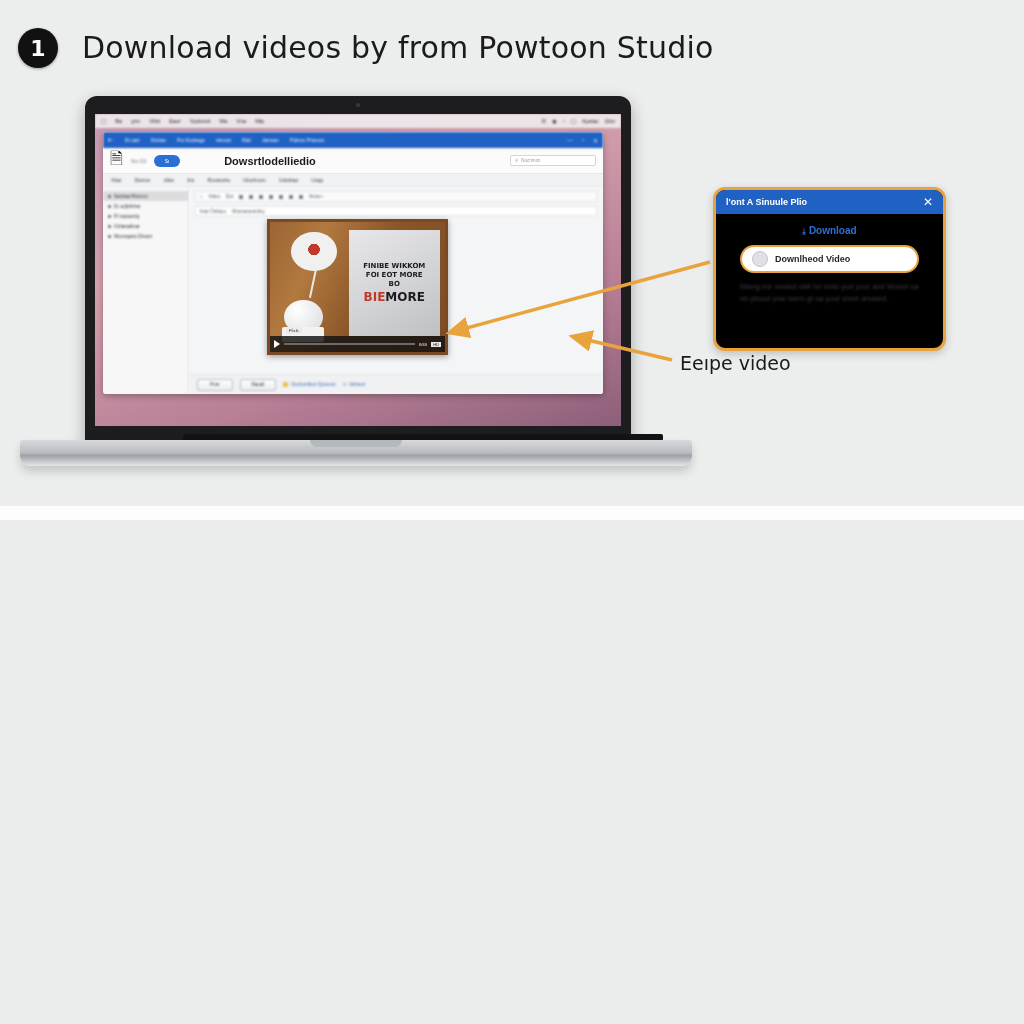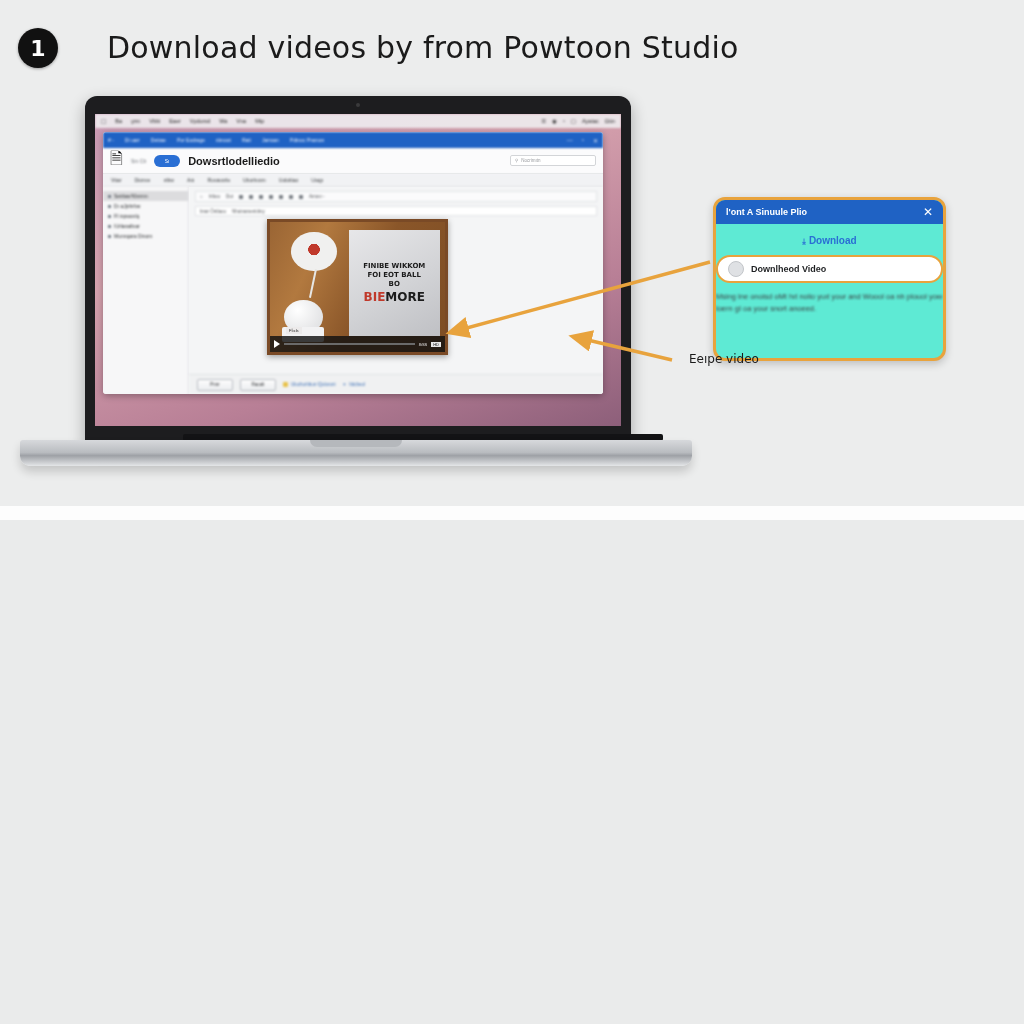--- a/index.html
+++ b/index.html
@@ -19,21 +19,21 @@
 
   .badge{
     width:40px;height:40px;border-radius:50%;background:#111;color:#fff;
     display:flex;align-items:center;justify-content:center;
     font-size:22px;font-weight:bold;font-family:"DejaVu Sans",sans-serif;
     box-shadow:0 1px 3px rgba(0,0,0,.35);
   }
   #badge1{position:absolute;left:18px;top:28px;}
   #title1{
     position:absolute;left:82px;top:30px;font-size:30px;color:#1b1b1b;
-    font-family:"DejaVu Sans",sans-serif;letter-spacing:.2px;white-space:nowrap;margin-left:25px;
+    font-family:"DejaVu Sans",sans-serif;letter-spacing:.2px;white-space:nowrap;
   }
 
   
   #laptop{position:absolute;left:20px;top:96px;width:672px;height:378px;}
   #lidbody{position:absolute;left:65px;top:0;width:546px;height:348px;background:#1d1d1f;
     border-radius:12px 12px 4px 4px;box-shadow:0 6px 16px rgba(0,0,0,.3);}
   #camera{position:absolute;left:50%;top:7px;width:4px;height:4px;margin-left:-2px;border-radius:50%;background:#3a3a3c;}
   #screen{position:absolute;left:10px;top:18px;width:526px;height:312px;overflow:hidden;background:#cf9fb2;}
   #base{position:absolute;left:0;top:344px;width:672px;height:26px;
     background:linear-gradient(180deg,#d7d9dc 0%,#b9bcc0 48%,#9ea1a6 60%,#e4e6e8 100%);
@@ -49,21 +49,21 @@
   #macbar .apple{font-size:7px;}
   #macbar .right{margin-left:auto;display:flex;gap:6px;align-items:center;}
 
   #win{position:absolute;left:8px;top:18px;width:500px;height:262px;background:#f3f4f5;
     border-radius:3px;overflow:hidden;box-shadow:0 2px 7px rgba(0,0,0,.3);}
   #wintitle{height:16px;background:#1f62c4;display:flex;align-items:center;gap:11px;padding:0 5px;box-sizing:border-box;
     font-size:5px;color:#e8eefb;}
   #wintitle .wc{margin-left:auto;display:flex;gap:9px;color:#dce6f8;font-size:6px;}
   #apphdr{height:26px;background:#fbfbfc;display:flex;align-items:center;gap:8px;padding:0 7px;box-sizing:border-box;border-bottom:1px solid #e3e4e6;}
   #apphdr .pill{width:26px;height:12px;border-radius:7px;background:#2a6fd4;display:flex;align-items:center;justify-content:center;color:#fff;font-size:5px;}
-  #apphdr .docname{font-size:11px;color:#1a1a1a;font-weight:bold;}
+  #apphdr .docname{font-size:11px;color:#1a1a1a;font-weight:bold;margin-left:36px;}
   #apphdr .srch{margin-left:auto;width:86px;height:11px;border:1px solid #d3d5d8;border-radius:2px;background:#fff;font-size:4.5px;color:#9a9ca0;display:flex;align-items:center;padding:0 4px;box-sizing:border-box;gap:3px;}
   #ribbon{height:13px;background:#f1f2f4;display:flex;align-items:center;gap:13px;padding:0 8px;box-sizing:border-box;font-size:5px;color:#3b3d40;border-bottom:1px solid #e0e1e3;}
   #body{display:flex;height:207px;}
   #lsb{width:86px;background:#f7f7f8;border-right:1px solid #e2e3e5;padding-top:4px;box-sizing:border-box;}
   #lsb .it{font-size:5px;color:#303234;padding:2px 5px;display:flex;gap:3px;align-items:center;}
   #lsb .it.sel{background:#dcdcde;}
   #lsb .dot{width:3px;height:3px;background:#6e7782;border-radius:1px;flex:0 0 auto;}
   #content{flex:1;background:#f4f5f6;position:relative;}
   #ctoolbar{height:11px;margin:4px 6px 0;background:#fbfbfc;border:1px solid #e3e4e6;display:flex;align-items:center;gap:6px;padding:0 4px;box-sizing:border-box;font-size:4.5px;color:#53565a;}
   #ctoolbar .sq{width:4px;height:4px;background:#7d8288;}
@@ -92,36 +92,36 @@
   #vctrl .bar{flex:1;height:2px;background:#6a6a6a;}
   #vctrl .t{font-size:4px;color:#e8e8e8;}
   #vctrl .hd{font-size:4px;color:#111;background:#e8e8e8;padding:0 2px;}
   #vtip{position:absolute;left:16px;bottom:18px;background:#eceaea;color:#222;font-size:4px;padding:1px 3px;}
   #btmbar{position:absolute;left:0;bottom:0;width:100%;height:20px;background:#f0f1f2;border-top:1px solid #e1e2e4;display:flex;align-items:center;gap:7px;padding:0 8px;box-sizing:border-box;}
   #btmbar .btn{width:34px;height:10px;border:1px solid #b9bdc3;border-radius:2px;background:linear-gradient(180deg,#fdfdfd,#eceef0);font-size:4.5px;color:#2e3033;display:flex;align-items:center;justify-content:center;}
   #btmbar .lnk{font-size:4.5px;color:#3b6fb6;display:flex;align-items:center;gap:3px;}
   #btmbar .ic{width:5px;height:5px;background:#e8c24a;border-radius:1px;}
 
   
-  #popup1{position:absolute;left:713px;top:197px;width:227px;height:158px;
-    border:3px solid #e8a33d;border-radius:12px;background:#5eead4;overflow:hidden;box-shadow:0 3px 9px rgba(0,0,0,.2);}
+  #popup1{position:absolute;left:713px;top:187px;width:227px;height:158px;
+    border:3px solid #e8a33d;border-radius:12px;background:#000000;overflow:hidden;box-shadow:0 3px 9px rgba(0,0,0,.2);}
   #popup1 .tb{height:24px;background:#1f62c4;display:flex;align-items:center;padding:0 10px;box-sizing:border-box;
     color:#fff;font-size:9px;font-weight:bold;}
   #popup1 .tb .x{margin-left:auto;font-size:12px;font-weight:normal;}
-  #popup1 .bd{padding:8px 0;}
+  #popup1 .bd{padding:8px 24px;}
   #popup1 .dl{text-align:center;color:#2a6fd4;font-size:10px;font-weight:bold;margin:3px 0 8px;}
   #popup1 .dl .ic{font-size:8px;margin-right:3px;}
   #popup1 .hl{border:2px solid #e8a33d;border-radius:16px;padding:4px 10px;display:flex;align-items:center;gap:7px;
     background:#fff;margin-bottom:8px;}
   #popup1 .hl .g{width:14px;height:14px;border-radius:50%;background:#dfe1e4;border:1px solid #c2c5c9;}
   #popup1 .hl .lb{font-size:9px;color:#1f2123;font-weight:bold;}
   #popup1 .p{font-size:7.5px;line-height:1.55;color:#3b3d40;}
 
   .anno{position:absolute;font-family:"DejaVu Sans",sans-serif;color:#1a1a1a;}
-  #anno1{left:680px;top:352px;font-size:12px;margin-left:9px;}
+  #anno1{left:680px;top:352px;font-size:19px;}
 
   svg.arrow{position:absolute;overflow:visible;pointer-events:none;}
 </style>
 </head>
 <body>
 
 <div id="panel1">
 
   <div id="badge1" class="badge">1</div>
   <div id="title1">Download videos by from Powtoon Studio</div>
@@ -239,21 +239,21 @@
                 <div id="thumbwrap">
                   <div id="thumb">
                     <div id="flower">
                         <div class="pet"></div>
                       </div>
                     <div id="stem"></div>
                     <div id="ball"></div>
                     <div id="cup"></div>
                     <div id="signcard">
                       <div class="l1">FINIBE WIKKOM</div>
-                      <div class="l2">FOI EOT BALL</div>
+                      <div class="l2">FOI EOT MORE</div>
                       <div class="l3">BO</div>
                       <div class="l4"><span class="red">BIE</span><span>MORE</span></div>
                     </div>
                     <div id="vctrl">
                       <span class="play"></span>
                       <span class="bar"></span>
                       <span class="t">8iSS</span>
                       <span class="hd">HD</span>
                     </div>
                     <div id="vtip" class="blur1">Fİıcls</div>

